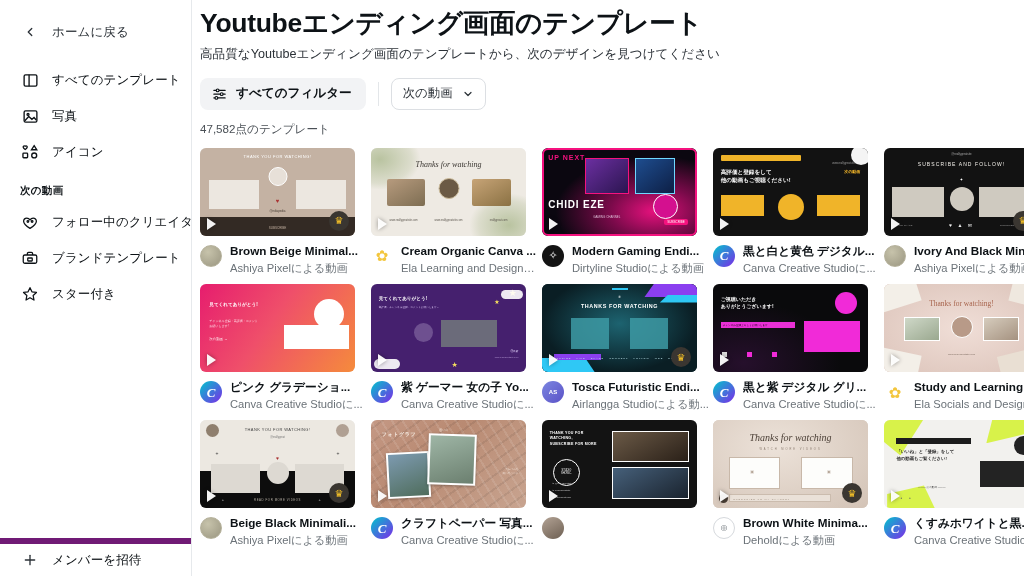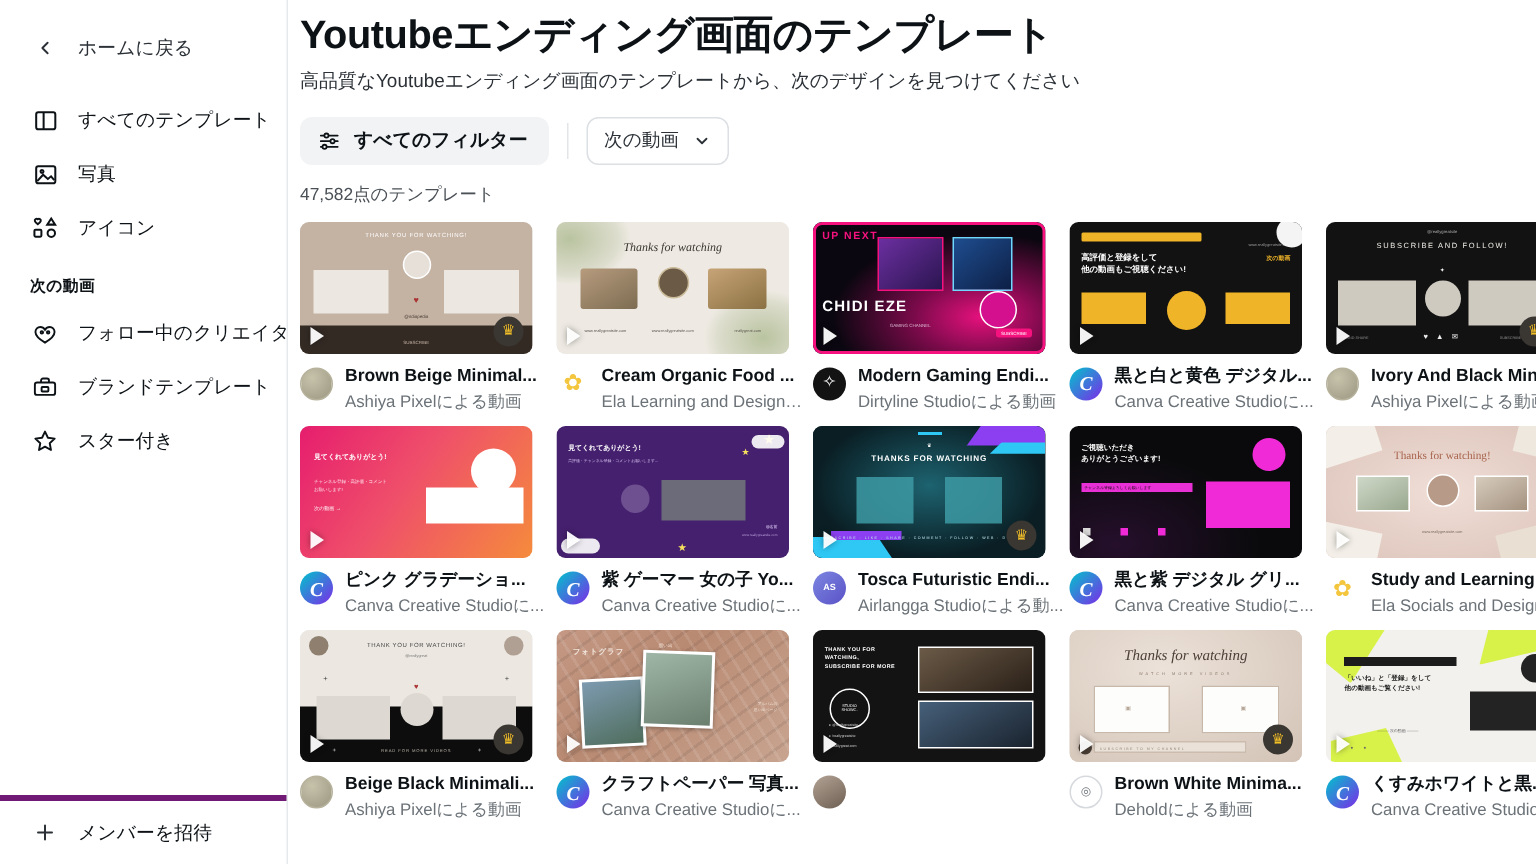--- a/index.html
+++ b/index.html
@@ -37,22 +37,22 @@
     letter-spacing: .1px;
   }
   .side-back { margin-bottom: 12px; }
   .side-back .lbl { color: #3d4category; }
   .side-back .lbl { color: #2b3137; }
   .side-group-title {
     font-size: 10.5px; font-weight: bold; color: #0d1216;
     padding: 0 0 0 14px; margin: 14px 0 6px 6px; letter-spacing: .3px;
   }
   .side-footer {
-    border-top: 4px solid #701a75;
-    height: 46px; display: flex; align-items: center;
+    border-top: 6px solid #701a75;
+    height: 38px; display: flex; align-items: center;
   }
   .side-footer .side-item { width: 100%; margin: 0 6px; }
 
   
   .main {
     flex: 1; height: 576px; position: relative;
     padding: 0 0 0 8px; overflow: hidden;
   }
   .hdr { padding: 8px 0 0 0; }
   .page-title {
@@ -298,21 +298,21 @@
     <div style="position:absolute;right:12%;bottom:16%;font-size:2.6px;color:#5a554d">reallygreat.com</div>
         <span class="play"></span>
 
       </div>
     </div>
     <div class="meta">
       <div class="avatar" style="background:#fff;">
               <span style="font-size:15px;color:#f3c63d;line-height:1">✿</span>
             </div>
       <div class="meta-txt">
-        <div class="t-name">Cream Organic Food ...</div>
+        <div class="t-name">Cream Organic Canva ...</div>
         <div class="t-author">Ela Learning and Designに...</div>
       </div>
     </div>
         </div>
         <div class="card">
     <div class="thumb-wrap">
       <div class="thumb">
         <div style="position:absolute;inset:0;background:#0b0710"></div>
     <div style="position:absolute;inset:0;background:radial-gradient(ellipse at 72% 72%,#e5117d 0%,#7a0a4a 28%,transparent 62%)"></div>
     <div style="position:absolute;inset:0;border:2.5px solid #f5127f;border-radius:6px"></div>

